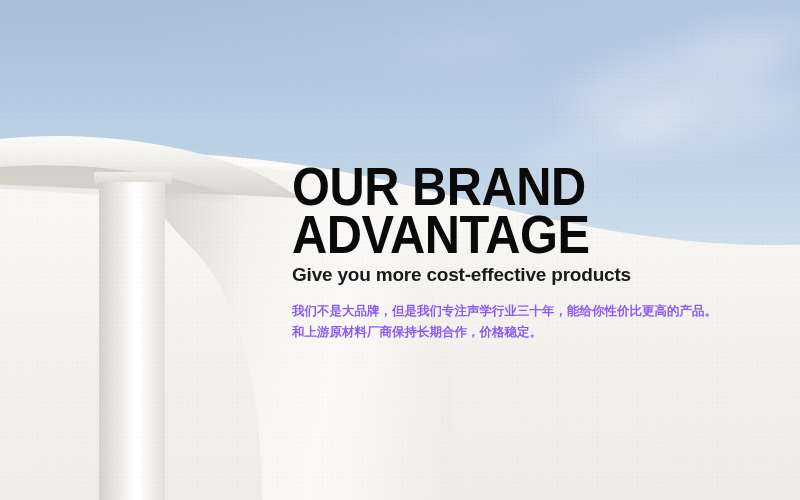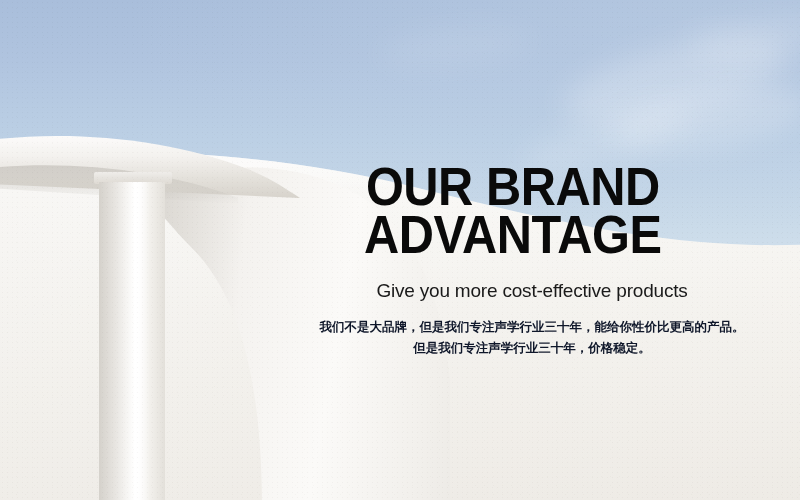--- a/index.html
+++ b/index.html
@@ -107,49 +107,49 @@
   .grain{
     position:absolute;inset:0;opacity:.16;mix-blend-mode:multiply;pointer-events:none;
     background-image:
       radial-gradient(rgba(150,148,143,.5) .6px, transparent .7px),
       radial-gradient(rgba(170,168,162,.35) .5px, transparent .6px);
     background-size:5px 5px, 9px 9px;
     background-position:0 0, 3px 4px;
   }
 
   
-  .content{position:absolute;left:292px;top:163px;width:480px;text-align:center;}
+  .content{position:absolute;left:292px;top:163px;width:480px;}
   .headline{
     margin:0;
     font-family:"Liberation Sans Narrow","Liberation Sans","DejaVu Sans Condensed","DejaVu Sans",sans-serif;
     font-weight:700;
     font-size:53px;
     line-height:48px;
     letter-spacing:-0.5px;
     color:#0a0a0a;
     text-transform:uppercase;
     transform:scaleX(.92);
     transform-origin:left center;
     white-space:nowrap;
   }
   .subhead{
-    margin:21px 0 0 0;
+    margin:5px 0 0 0;
     font-size:19px;
-    font-weight:400;
+    font-weight:700;
     letter-spacing:-0.2px;
     color:#1a1a1a;
     white-space:nowrap;
   }
   .body{
     margin:15px 0 0 0;
     font-family:"DejaVu Sans","Liberation Sans",sans-serif;
     font-size:12.5px;
     font-weight:700;
     line-height:20.5px;
-    color:#0f172a;
+    color:#8b5cf6;
   }
   .body p{margin:0;white-space:nowrap;}
 </style>
 </head>
 <body>
 
 <div id="banner">
 
   <div class="photo-bg">
     <div class="sky"></div>
@@ -178,17 +178,17 @@
 
     <div class="grain"></div>
   </div>
 
   <div class="content">
     <h1 class="headline">OUR BRAND</h1>
     <h1 class="headline">ADVANTAGE</h1>
     <div class="subhead">Give you more cost-effective products</div>
     <div class="body">
       <p>我们不是大品牌，但是我们专注声学行业三十年，能给你性价比更高的产品。</p>
-      <p>但是我们专注声学行业三十年，价格稳定。</p>
+      <p>和上游原材料厂商保持长期合作，价格稳定。</p>
     </div>
   </div>
 
 </div>
 
 </body></html>

